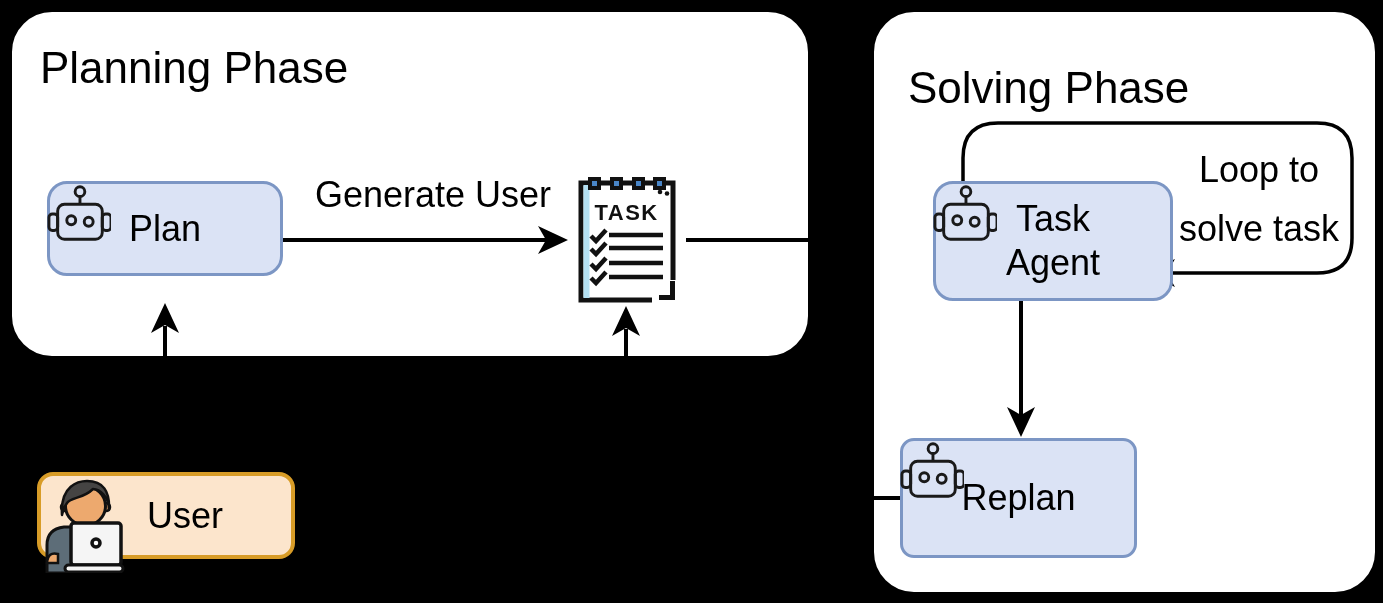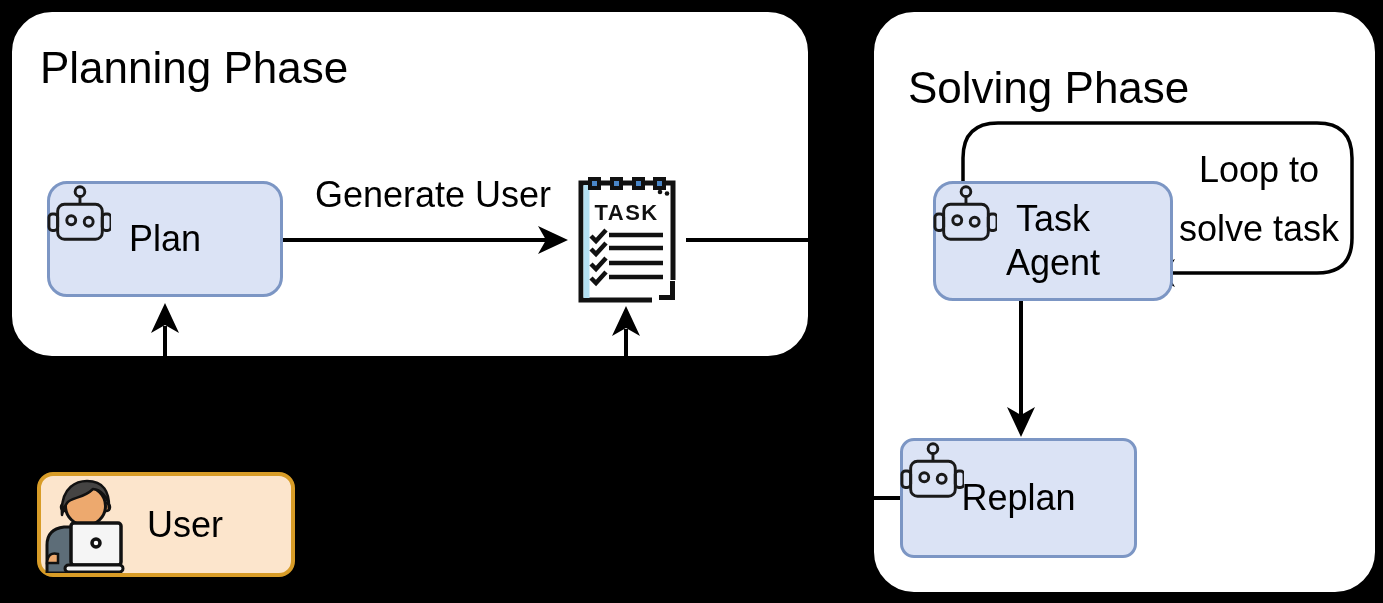--- a/index.html
+++ b/index.html
@@ -11,29 +11,29 @@
   #planning-panel{left:8px;top:8px;width:804px;height:352px;}
   #solving-panel{left:870px;top:8px;width:509px;height:588px;}
 
   .phase-title{position:absolute;font-size:44px;line-height:40px;white-space:nowrap;}
   #planning-title{left:40px;top:48px;}
   #solving-title{left:908px;top:48px;margin-top:20px;}
 
   .agent-box{position:absolute;background:var(--agent_fill,#dbe3f5);border:3px solid var(--agent_border,#7c96c4);
              border-radius:20px;box-sizing:border-box;display:flex;align-items:center;justify-content:center;
              font-size:36px;}
-  #plan-box{left:47px;top:181px;width:236px;height:116px;}
+  #plan-box{left:47px;top:181px;width:236px;height:95px;}
   #task-agent-box{left:903px;top:181px;width:240px;height:120px;margin-left:30px;}
   #replan-box{left:900px;top:438px;width:237px;height:120px;border-radius:14px;}
   .agent-label{text-align:center;line-height:44px;}
   #task-agent-label{width:160px;}
 
   .robot{position:absolute;left:-3px;top:0px;width:64px;height:58px;}
 
-  #user-box{position:absolute;left:37px;top:472px;width:258px;height:105px;
+  #user-box{position:absolute;left:37px;top:472px;width:258px;height:87px;
             background:var(--user_fill,#fce5cc);border:4px solid var(--user_border,#d89c27);
             border-radius:16px;box-sizing:border-box;display:flex;align-items:center;justify-content:center;
             font-size:36px;padding-left:38px;}
   #person-svg{position:absolute;left:4px;top:3px;width:80px;height:94px;}
 
   #task-svg{position:absolute;left:577px;top:176px;width:100px;height:128px;}
   #connectors{position:absolute;left:0;top:0;}
   .float-label{position:absolute;font-size:36px;line-height:40px;text-align:center;}
   #generate-label{left:298px;top:175px;width:270px;}
   #exec-label{left:713px;top:190px;width:100px;}

